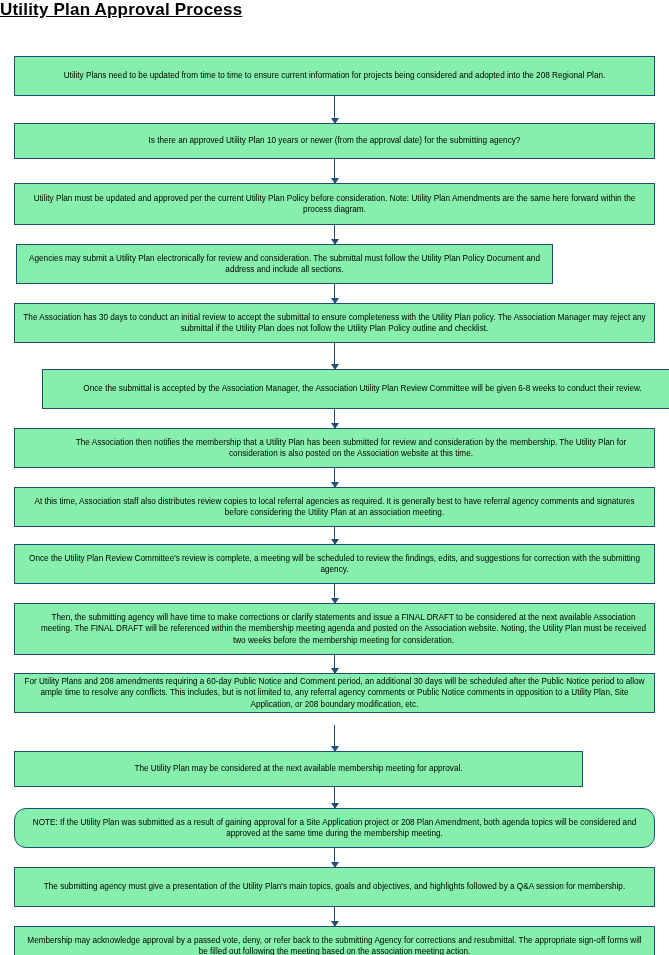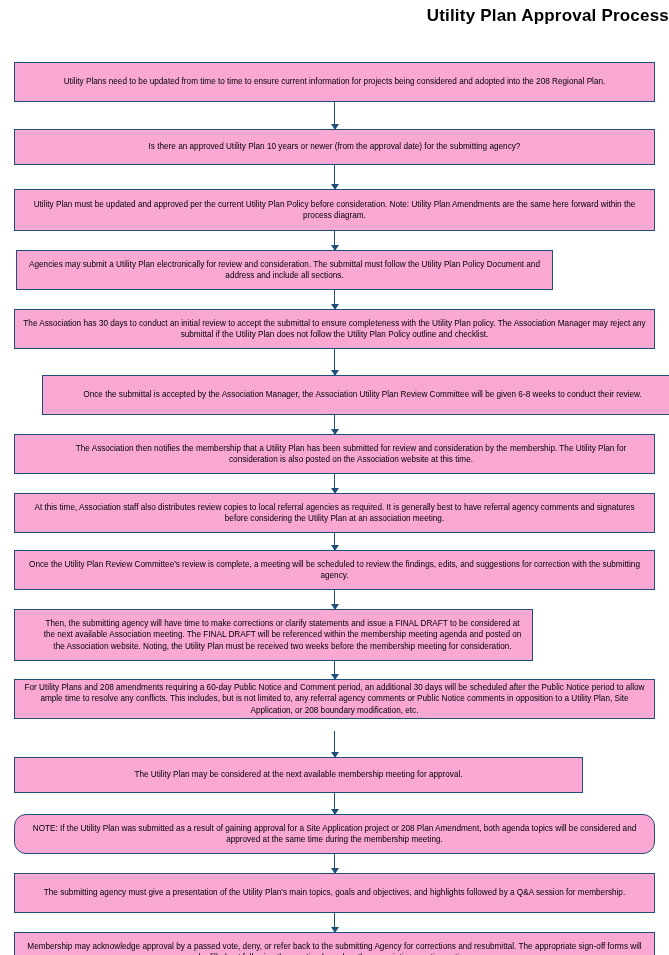--- a/index.html
+++ b/index.html
@@ -14,35 +14,36 @@
     color: #000000;
     overflow: hidden;
   }
   #page {
     position: relative;
     width: 669px;
     height: 955px;
     background: #ffffff;
   }
   .title {
-    text-align: right;
+    text-align: left;
     font-size: 17px;
     font-weight: bold;
     color: #000000;
-    padding-top: 6px;
+    padding-top: 0;
     padding-bottom: 5px;
     letter-spacing: 0.2px;
+    text-decoration: underline;
   }
   .flow {
     position: relative;
     width: 669px;
   }
   .box {
     position: absolute;
-    background: #f9a8d4;
+    background: #86efac;
     border: 1px solid #1f4e79;
     box-sizing: border-box;
     display: flex;
     align-items: center;
     justify-content: center;
     text-align: center;
     font-size: 8.2px;
     line-height: 11.5px;
     color: #000000;
     padding: 3px 7px;
@@ -121,21 +122,21 @@
     <div class="box" style="left:14px; top:462px; width:641px; height:40px;">
       <span>At this time, Association staff also distributes review copies to local referral agencies as required. It is generally best to have referral agency comments and signatures before considering the Utility Plan at an association meeting.</span>
     </div>
     <div class="arrow" style="left:334px; top:502px; height:17px;"></div>
 
     <div class="box" style="left:14px; top:519px; width:641px; height:40px;">
       <span>Once the Utility Plan Review Committee's review is complete, a meeting will be scheduled to review the findings, edits, and suggestions for correction with the submitting agency.</span>
     </div>
     <div class="arrow" style="left:334px; top:559px; height:19px;"></div>
 
-    <div class="box" style="left:14px; top:578px; width:519px; height:52px;padding-left:25px;">
+    <div class="box" style="left:14px; top:578px; width:641px; height:52px;padding-left:25px;">
       <span>Then, the submitting agency will have time to make corrections or clarify statements and issue a FINAL DRAFT to be considered at the next available Association meeting. The FINAL DRAFT will be referenced within the membership meeting agenda and posted on the Association website. Noting, the Utility Plan must be received two weeks before the membership meeting for consideration.</span>
     </div>
     <div class="arrow" style="left:334px; top:630px; height:18px;"></div>
 
     <div class="box" style="left:14px; top:648px; width:641px; height:40px;justify-content:center;">
       <span>For Utility Plans and 208 amendments requiring a 60-day Public Notice and Comment period, an additional 30 days will be scheduled after the Public Notice period to allow ample time to resolve any conflicts. This includes, but is not limited to, any referral agency comments or Public Notice comments in opposition to a Utility Plan, Site Application, or 208  boundary modification, etc.</span>
     </div>
     <div class="arrow" style="left:334px; top:700px; height:26px;"></div>
 
     <div class="box" style="left:14px; top:726px; width:569px; height:36px;">

